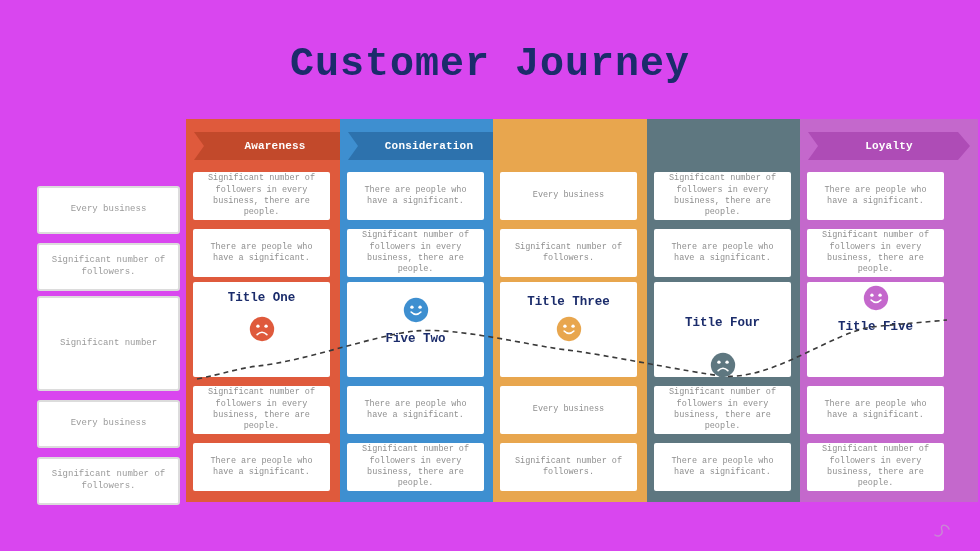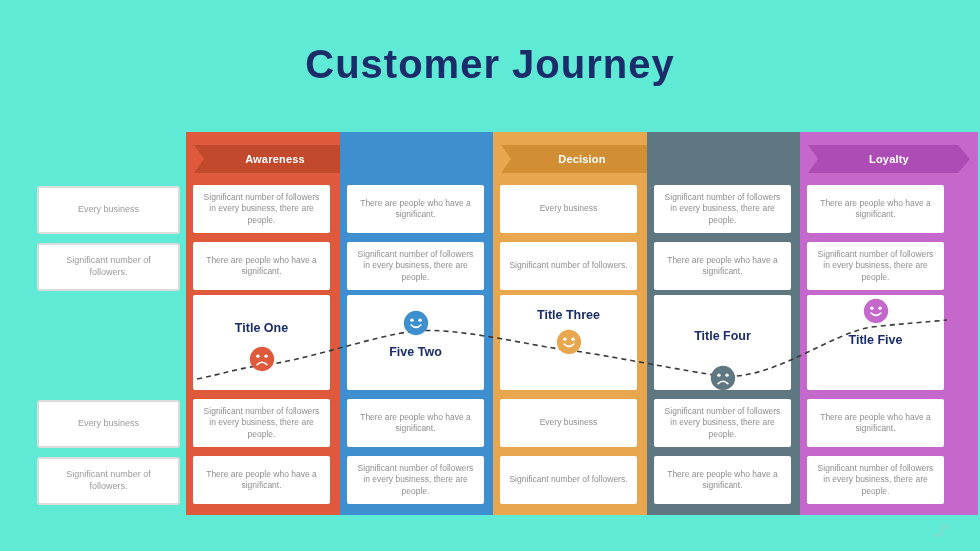--- a/index.html
+++ b/index.html
@@ -1,51 +1,51 @@
 <!DOCTYPE html>
 <html style="--title-color: #1B2C6B; --cell-text: #8F8F8F; --label-text: #9A9A9A; --label-border: #DCDCDC; --line-color: #3A3A3A;"><head>
 <meta charset="utf-8">
 <style>
   html,body { margin:0; padding:0; background:#ffffff; }
   .slide {
-    position:relative; width:980px; height:551px; background:#5eead4;
-    font-family:Liberation Sans, sans-serif; overflow:hidden; margin:0 auto;
+    position:relative; width:980px; height:551px; background:#d946ef;
+    font-family:Liberation Mono, monospace; overflow:hidden; margin:0 auto;
   }
   .page-title {
     position:absolute; top:42px; left:0; right:0; text-align:center;
     font-size:40px; font-weight:bold; letter-spacing:1px; color:var(--title-color);
   }
   
   .label-box {
     position:absolute; left:37px; width:143px; background:#fff;
     border:2px solid var(--label-border); border-radius:3px;
     display:flex; align-items:center; justify-content:center; text-align:center;
     color:var(--label-text); font-size:9px; line-height:1.3; padding:2px 12px; box-sizing:border-box;
   }
   .lb-0{top:186px;height:48px} .lb-1{top:243px;height:48px} .lb-2{top:296px;height:95px}
   .lb-3{top:400px;height:48px} .lb-4{top:457px;height:48px}
   
-  .column { position:absolute; top:132px; width:178px; height:383px; background:var(--col); }
+  .column { position:absolute; top:119px; width:178px; height:383px; background:var(--col); }
   .col-0{left:186px} .col-1{left:340px} .col-2{left:493px} .col-3{left:647px} .col-4{left:800px}
   .banner {
     position:absolute; top:13px; left:8px; right:8px; height:28px; background:var(--banner);
     clip-path:polygon(0 0, calc(100% - 12px) 0, 100% 50%, calc(100% - 12px) 100%, 0 100%, 10px 50%);
     display:flex; align-items:center; justify-content:center;
     color:#fff; font-weight:bold; font-size:11px; letter-spacing:.2px;
   }
   .cell {
     position:absolute; left:7px; width:137px; background:#fff; border-radius:2px;
     display:flex; align-items:center; justify-content:center; text-align:center;
     color:var(--cell-text); font-size:8.5px; line-height:1.35; padding:3px 7px; box-sizing:border-box;
   }
   .row1{top:53px;height:48px} .row2{top:110px;height:48px}
   .middle{top:163px;height:95px; flex-direction:column; justify-content:flex-start;}
   .row4{top:267px;height:48px} .row5{top:324px;height:48px}
   .m-title { font-weight:bold; font-size:12.5px; color:var(--title-color); }
-  .col-0 .middle{padding-top:25px; gap:9px}
+  .col-0 .middle{padding-top:8px; gap:9px}
   .col-1 .middle{padding-top:15px; gap:8px}
   .col-2 .middle{padding-top:12px; gap:5px}
   .col-3 .middle{padding-top:33px; gap:20px}
   .col-4 .middle{gap:8px}
   .face-first .m-title{order:2}
   .face { position:relative; z-index:5; width:26px; height:26px; }
   .face svg { display:block; }
   .face-bg { fill:var(--col); }
   .mouth { display:none; }
   .happy-face .mouth-happy { display:inline; }
@@ -63,20 +63,23 @@
 <div class="slide">
 
   <div class="page-title">Customer Journey</div>
 
   <div class="label-box lb-0">
       <span>Every business</span>
     </div>
   <div class="label-box lb-1">
       <span>Significant number of followers.</span>
     </div>
+  <div class="label-box lb-2">
+      <span>Significant number</span>
+    </div>
   <div class="label-box lb-3">
       <span>Every business</span>
     </div>
   <div class="label-box lb-4">
       <span>Significant number of followers.</span>
     </div>
 
   <div class="column col-0" style="--col: #DF5A3C; --banner: #C2492B;">
     <div class="banner">
         <span>Awareness</span>
@@ -101,20 +104,23 @@
     </div>
     <div class="cell row4">
         <span>Significant number of followers in every business, there are people.</span>
       </div>
     <div class="cell row5">
         <span>There are people who have a significant.</span>
       </div>
   </div>
 
   <div class="column col-1" style="--col: #3E8FD0; --banner: #2D72AD;">
+    <div class="banner">
+        <span>Consideration</span>
+      </div>
     <div class="cell row1">
         <span>There are people who have a significant.</span>
       </div>
     <div class="cell row2">
         <span>Significant number of followers in every business, there are people.</span>
       </div>
     <div class="cell middle face-first">
       <div class="m-title">Five Two</div>
       <div class="face happy-face">
         <svg viewBox="0 0 32 32" width="26" height="26">
@@ -128,23 +134,20 @@
     </div>
     <div class="cell row4">
         <span>There are people who have a significant.</span>
       </div>
     <div class="cell row5">
         <span>Significant number of followers in every business, there are people.</span>
       </div>
   </div>
 
   <div class="column col-2" style="--col: #E8A64E; --banner: #D18E33;">
-    <div class="banner">
-        <span>Decision</span>
-      </div>
     <div class="cell row1">
         <span>Every business</span>
       </div>
     <div class="cell row2">
         <span>Significant number of followers.</span>
       </div>
     <div class="cell middle">
       <div class="m-title">Title Three</div>
       <div class="face happy-face">
         <svg viewBox="0 0 32 32" width="26" height="26">

